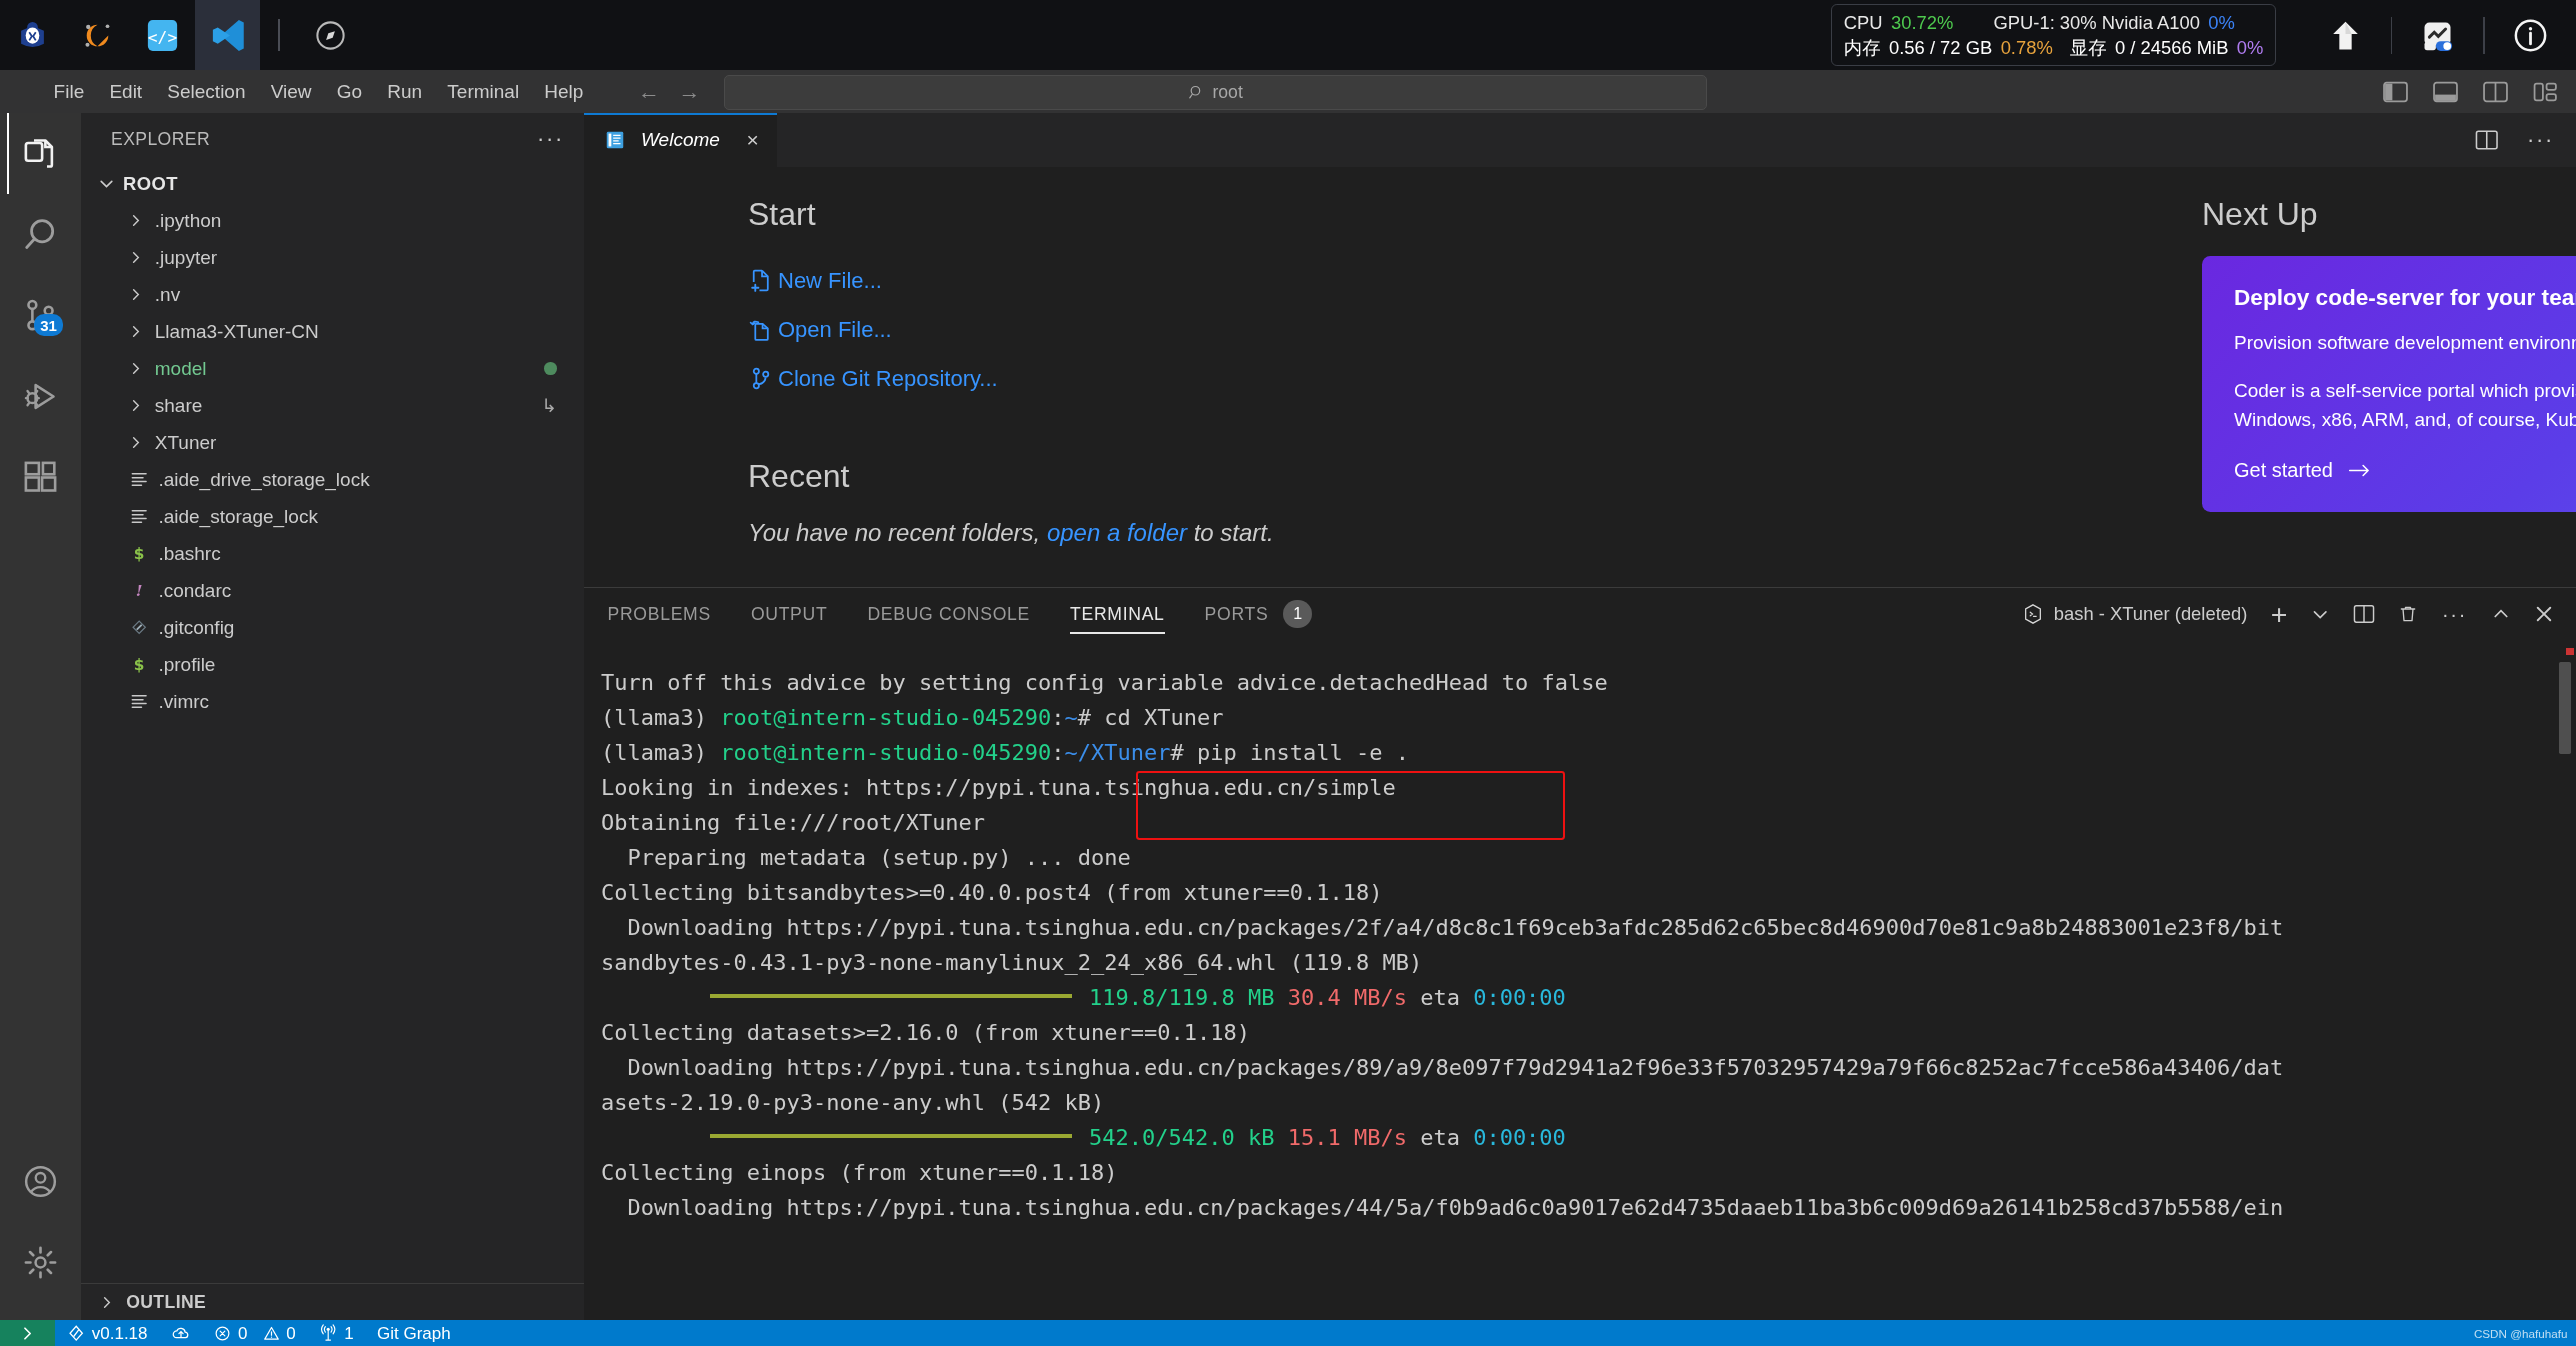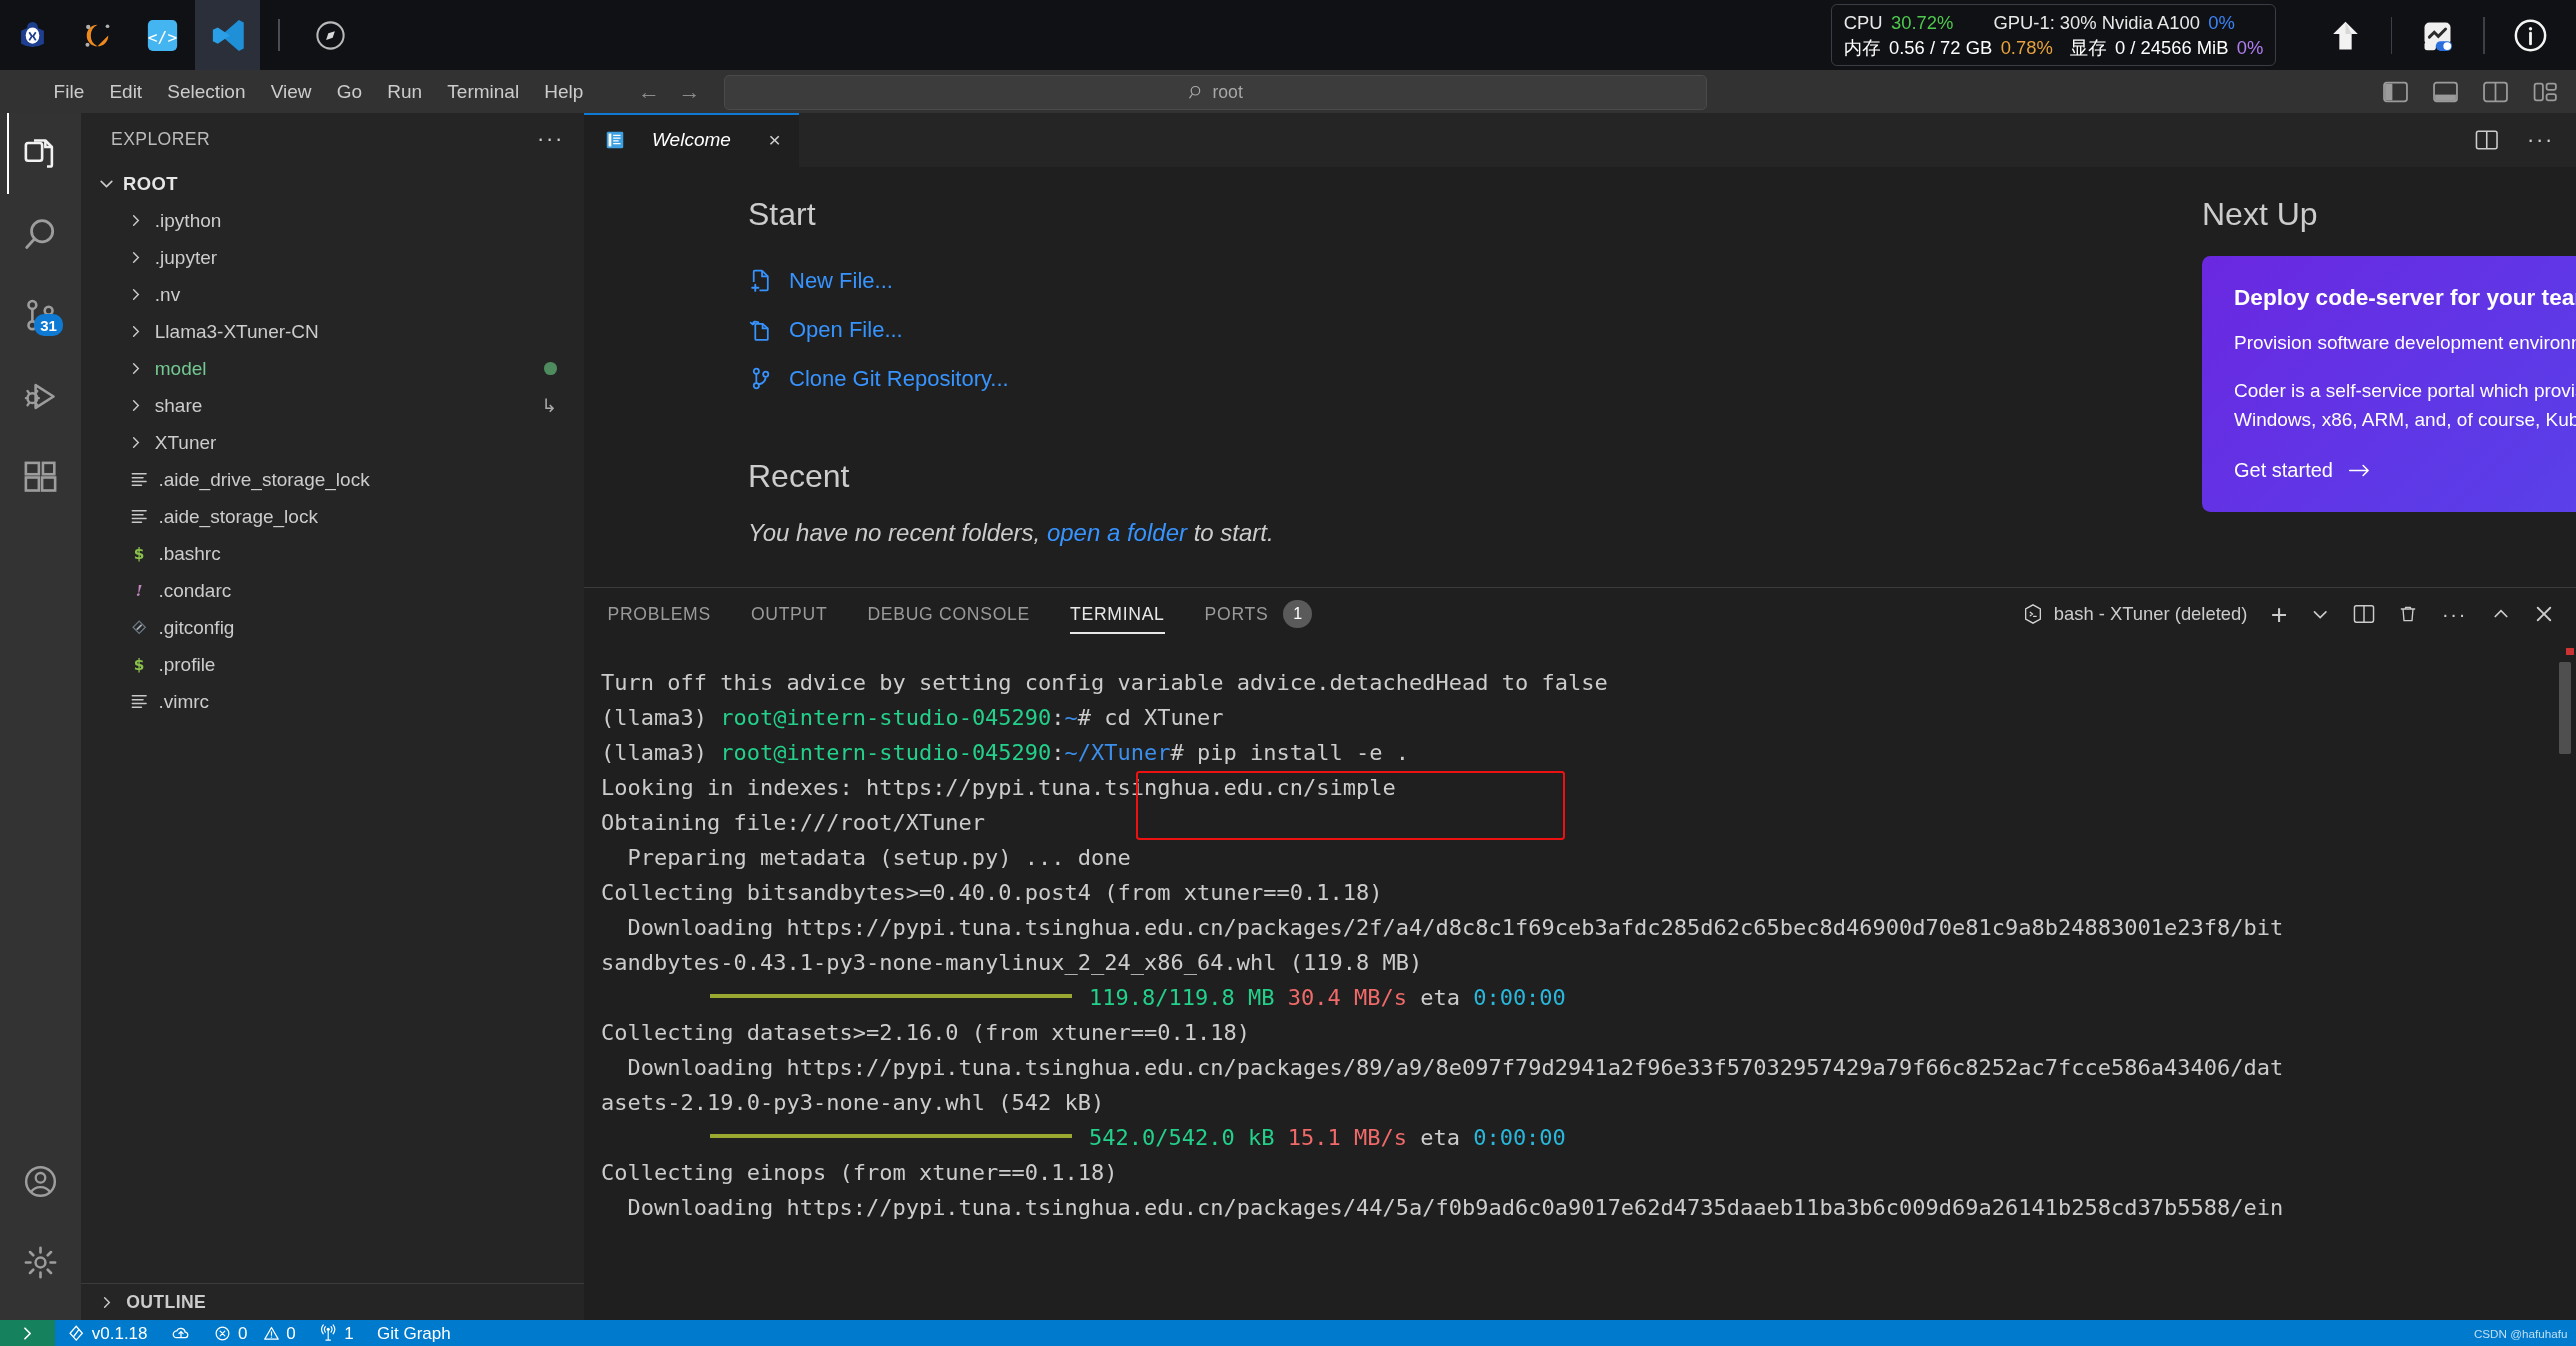--- a/index.html
+++ b/index.html
@@ -115,34 +115,34 @@
   }
   .sb-section .lbl { color: #cccccc; font-size: 17.6px; font-weight: bold; letter-spacing: 0.4px; }
 
   
   .editor {
     position: absolute; left: 584px; top: 113px; width: 1992px; height: 486px;
     background: #1f1f1f;
   }
   .tabbar { height: 54px; background: #252526; display:flex; align-items: stretch; position: relative; }
   .tab {
-    display:flex; align-items:center; gap: 26px; padding: 0 18.4px 0 20px;
+    display:flex; align-items:center; gap: 15px; padding: 0 18.4px 0 20px;
     background: #1f1f1f; border-right: 0.8px solid #252526; position: relative;
   }
   .tab .tlabel { color: #ffffff; font-size: 19px; font-style: italic; }
   .tab .tclose { color: #cfcfcf; font-size: 21px; margin-left: 11.7px; }
   .tab::after { content:''; position:absolute; left:0; top:0; width:100%; height:1.7px; background:#0e7ad4; }
   .tabbar-right { position:absolute; right: 22px; top: 0; height:54px; display:flex; align-items:center; gap: 28.5px; }
 
   .welcome { position: relative; height: 433px; overflow: hidden; }
   .w-col-left { position: absolute; left: 164px; top: 28.5px; width: 839px; }
   .w-col-right { position: absolute; left: 1618px; top: 28.5px; width: 822px; }
   .w-h2 { color: #cccccc; font-size: 32px; font-weight: normal; margin-bottom: 23.5px; }
   .w-link {
-    display:flex; align-items:center; gap: 16px; color: #3794ff; font-size: 22px;
+    display:flex; align-items:center; gap: 5px; color: #3794ff; font-size: 22px;
     height: 49px;
   }
   .w-recent { margin-top: 55px; }
   .w-recent-text { color: #cccccc; font-size: 24px; margin-top: 20px; font-style: italic; }
   .w-recent-text a { color: #3794ff; text-decoration: none; }
 
   .card {
     margin-top: 22px; width: 745px; border-radius: 8.4px; padding: 28.5px 32px 30px 32px;
     background: linear-gradient(135deg, #6a28e0 0%, #5b3de8 55%, #5d55f0 100%);
     color: #ffffff;

